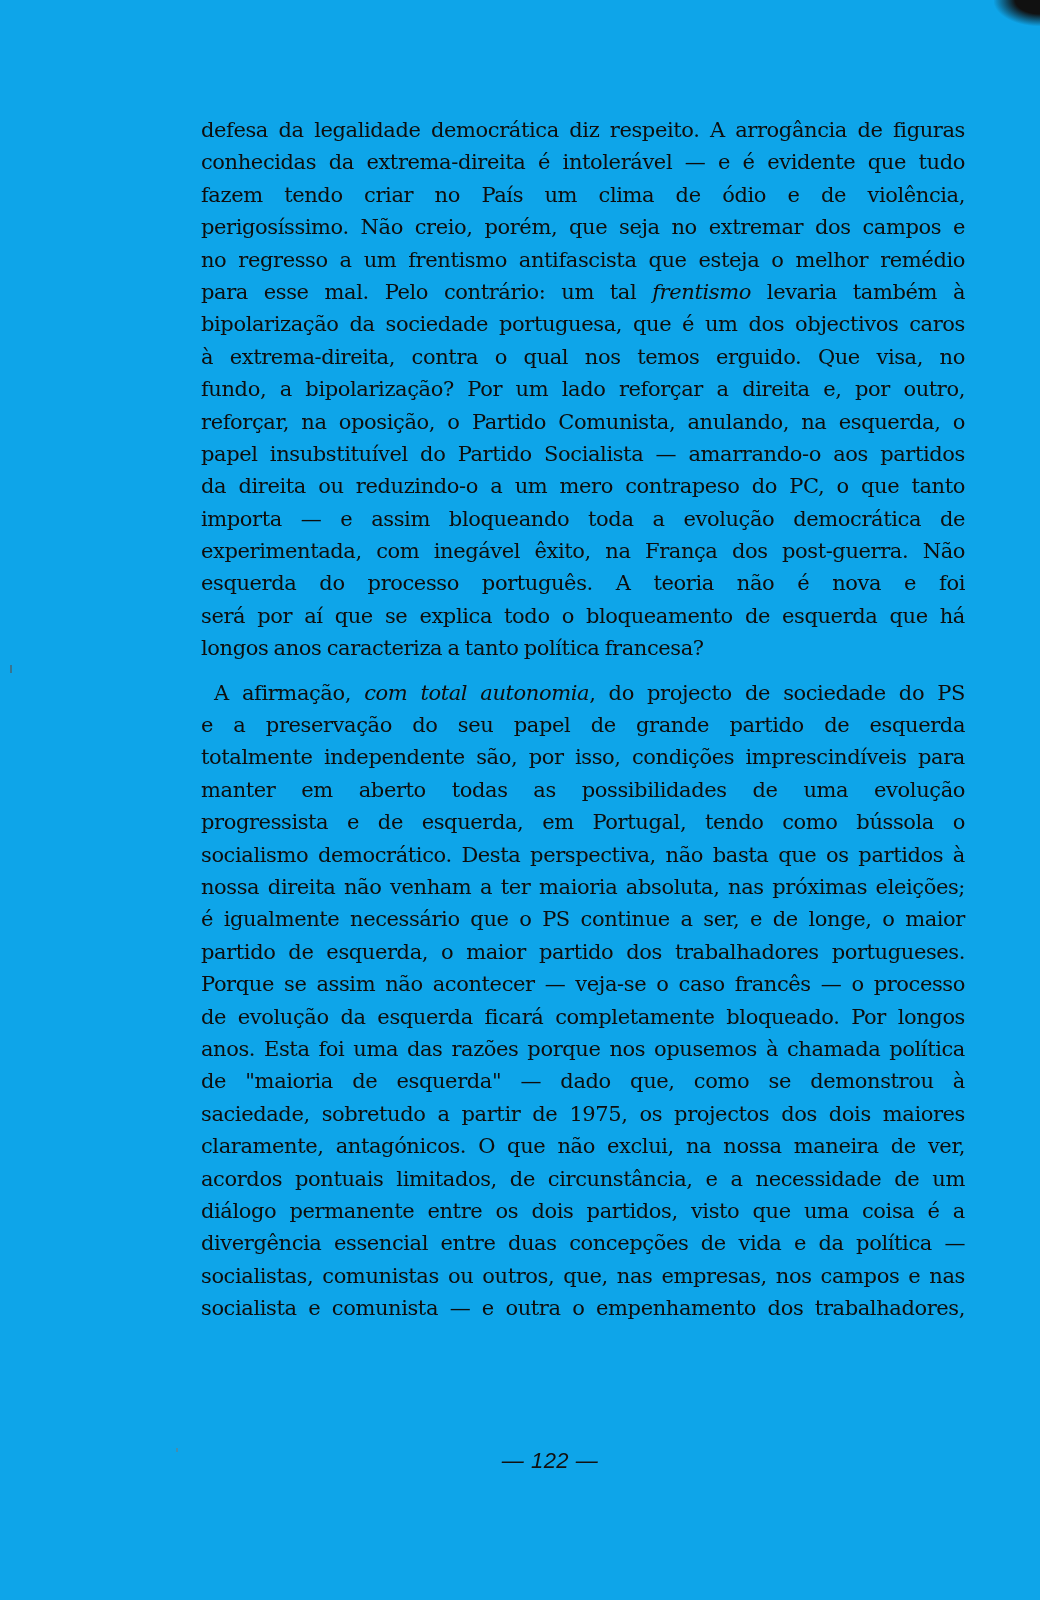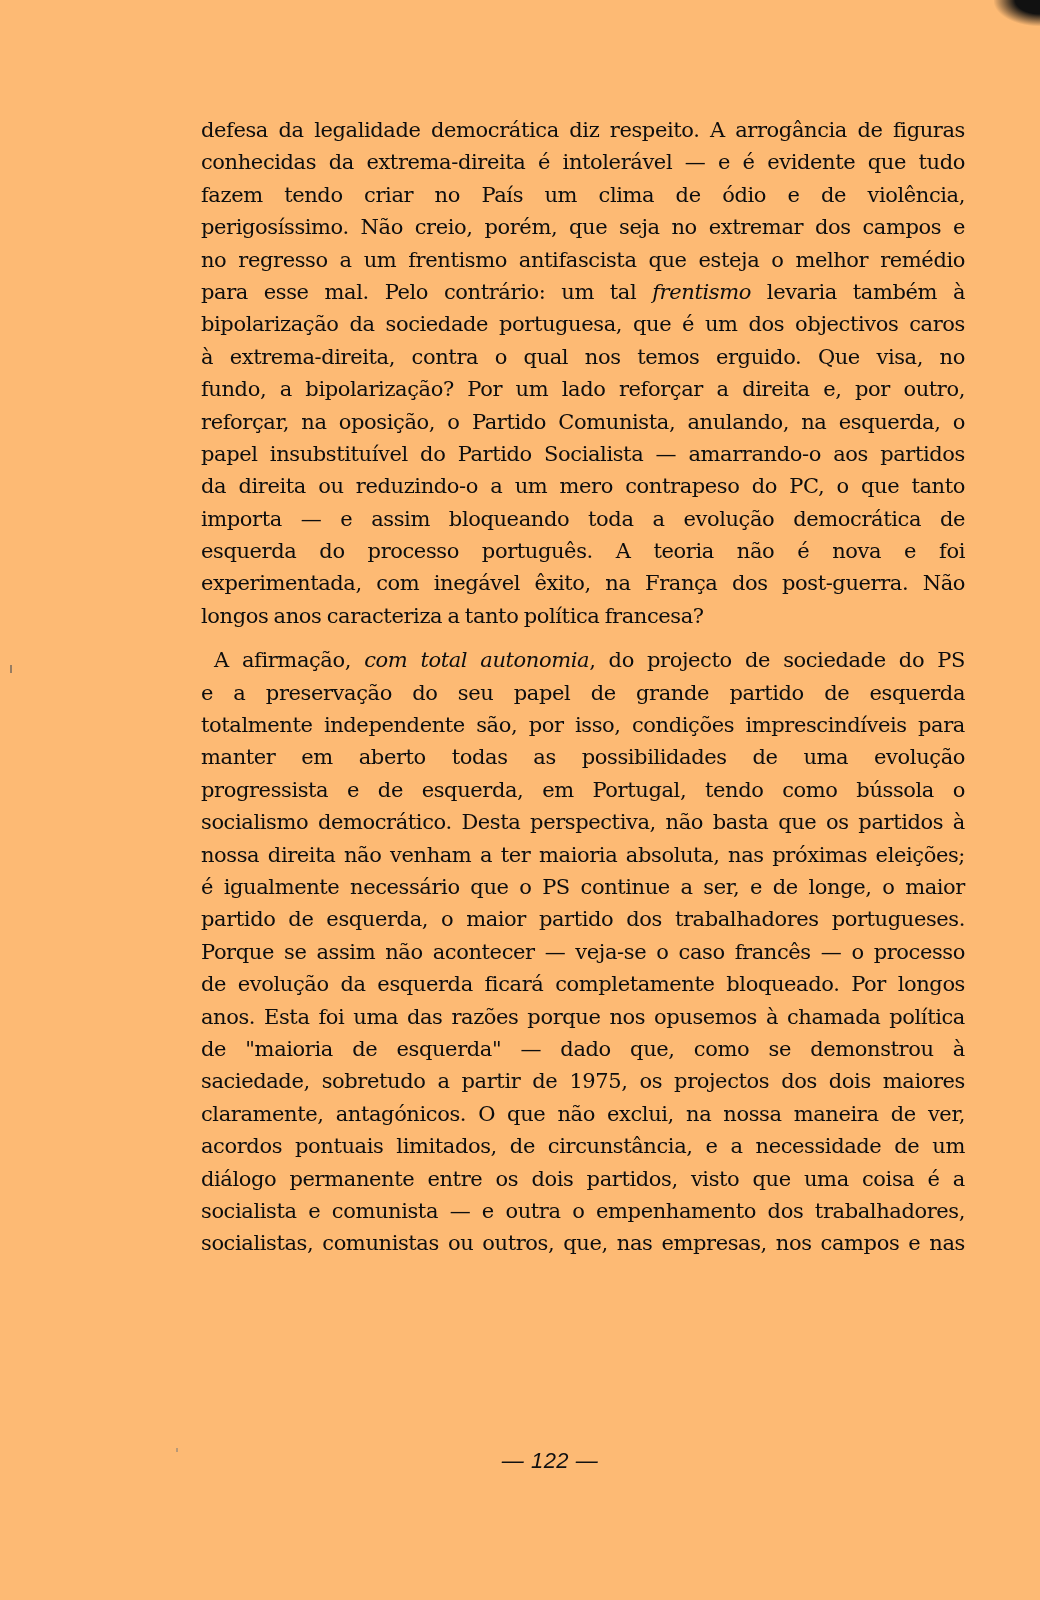--- a/index.html
+++ b/index.html
@@ -12,21 +12,21 @@
       height: 1600px;
       position: relative;
       overflow: hidden;
       font-family: "DejaVu Serif", "Liberation Serif", serif;
       color: #0d0d0d;
     }
     .page {
       position: absolute;
       left: 0; top: 0;
       width: 1040px; height: 1600px;
-      background: #fdba74;
+      background: #0ea5e9;
     }
     .corner-artifact {
       position: absolute;
       right: 0; top: 0;
       width: 46px; height: 26px;
       background: radial-gradient(ellipse at 100% 0%, #111 0%, #111 38%, rgba(0,0,0,0) 72%);
     }
     .stray-mark {
       position: absolute;
       left: 10px; top: 665px;
@@ -96,39 +96,41 @@
     <div class="line">perigosíssimo. Não creio, porém, que seja no extremar dos campos e</div>
     <div class="line">no regresso a um frentismo antifascista que esteja o melhor remédio</div>
     <div class="line"><span>para esse mal. Pelo contrário: um tal</span> <em>frentismo</em> <span>levaria também à</span></div>
     <div class="line">bipolarização da sociedade portuguesa, que é um dos objectivos caros</div>
     <div class="line">à extrema-direita, contra o qual nos temos erguido. Que visa, no</div>
     <div class="line">fundo, a bipolarização? Por um lado reforçar a direita e, por outro,</div>
     <div class="line">reforçar, na oposição, o Partido Comunista, anulando, na esquerda, o</div>
     <div class="line">papel insubstituível do Partido Socialista — amarrando-o aos partidos</div>
     <div class="line">da direita ou reduzindo-o a um mero contrapeso do PC, o que tanto</div>
     <div class="line">importa — e assim bloqueando toda a evolução democrática de</div>
+    <div class="line">experimentada, com inegável êxito, na França dos post-guerra. Não</div>
     <div class="line">esquerda do processo português. A teoria não é nova e foi</div>
-    <div class="line">experimentada, com inegável êxito, na França dos post-guerra. Não</div>
+    <div class="line">será por aí que se explica todo o bloqueamento de esquerda que há</div>
     <div class="line last">longos anos caracteriza a tanto política francesa?</div>
 
     <div class="line indent"><span>A afirmação,</span> <em>com total autonomia</em><span>, do projecto de sociedade do PS</span></div>
     <div class="line">e a preservação do seu papel de grande partido de esquerda</div>
     <div class="line">totalmente independente são, por isso, condições imprescindíveis para</div>
     <div class="line">manter em aberto todas as possibilidades de uma evolução</div>
     <div class="line">progressista e de esquerda, em Portugal, tendo como bússola o</div>
     <div class="line">socialismo democrático. Desta perspectiva, não basta que os partidos à</div>
     <div class="line">nossa direita não venham a ter maioria absoluta, nas próximas eleições;</div>
     <div class="line">é igualmente necessário que o PS continue a ser, e de longe, o maior</div>
     <div class="line">partido de esquerda, o maior partido dos trabalhadores portugueses.</div>
     <div class="line">Porque se assim não acontecer — veja-se o caso francês — o processo</div>
     <div class="line">de evolução da esquerda ficará completamente bloqueado. Por longos</div>
     <div class="line">anos. Esta foi uma das razões porque nos opusemos à chamada política</div>
     <div class="line">de "maioria de esquerda" — dado que, como se demonstrou à</div>
     <div class="line">saciedade, sobretudo a partir de 1975, os projectos dos dois maiores</div>
     <div class="line">claramente, antagónicos. O que não exclui, na nossa maneira de ver,</div>
     <div class="line">acordos pontuais limitados, de circunstância, e a necessidade de um</div>
     <div class="line">diálogo permanente entre os dois partidos, visto que uma coisa é a</div>
+    <div class="line">divergência essencial entre duas concepções de vida e da política —</div>
+    <div class="line">socialistas, comunistas ou outros, que, nas empresas, nos campos e nas</div>
     <div class="line">socialista e comunista — e outra o empenhamento dos trabalhadores,</div>
-    <div class="line">socialistas, comunistas ou outros, que, nas empresas, nos campos e nas</div>
   </div>
 
   <div class="page-number">— 122 —</div>
 </div>
 
 </body></html>

